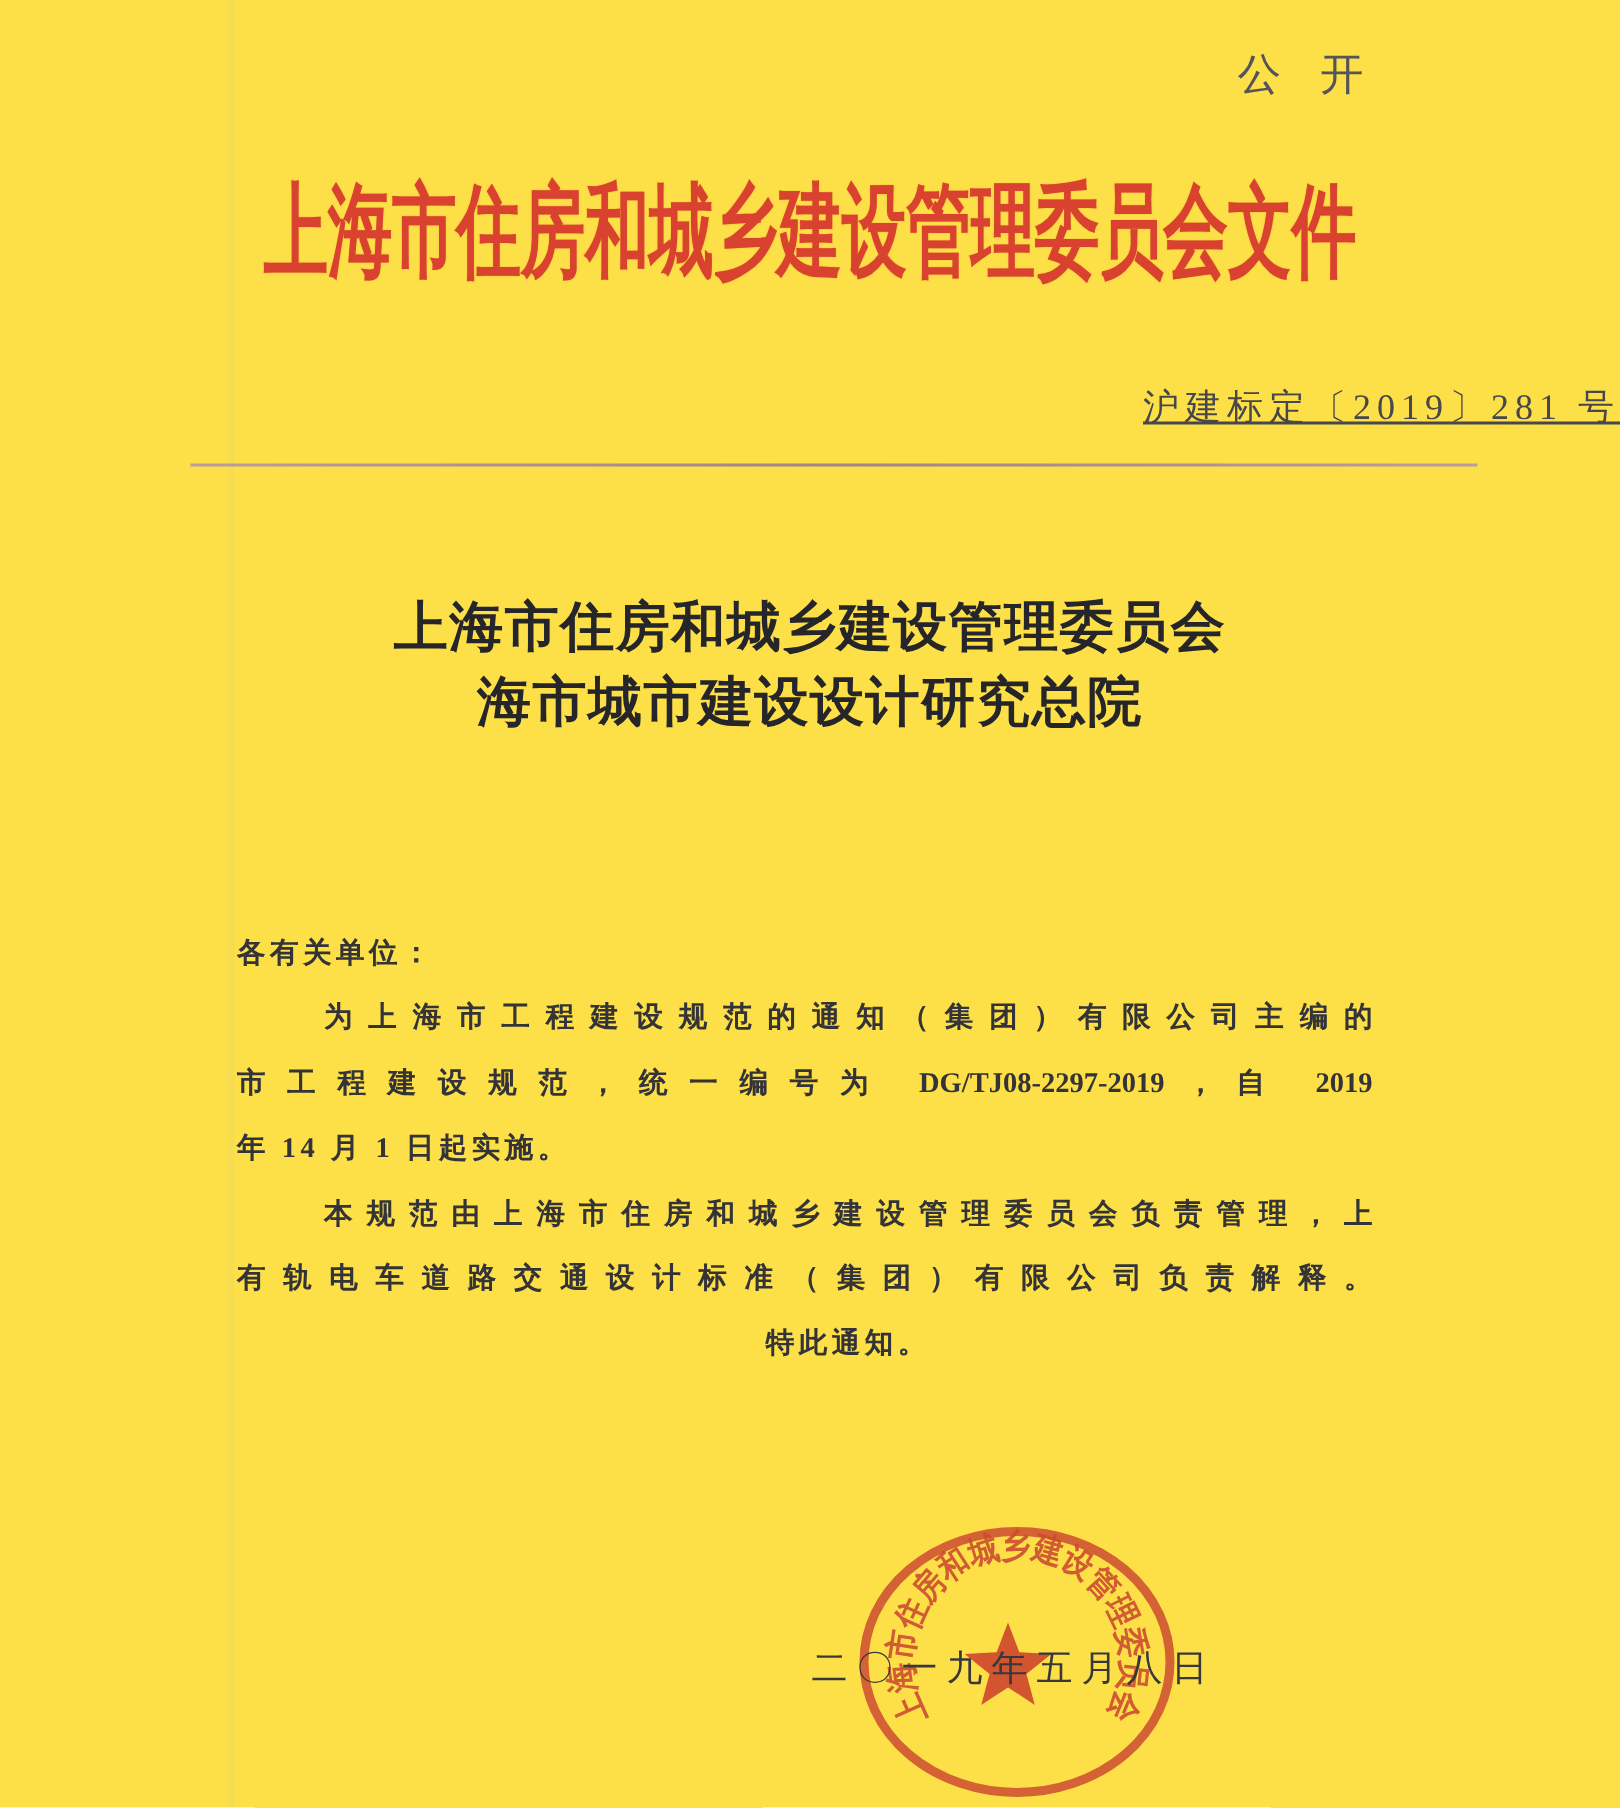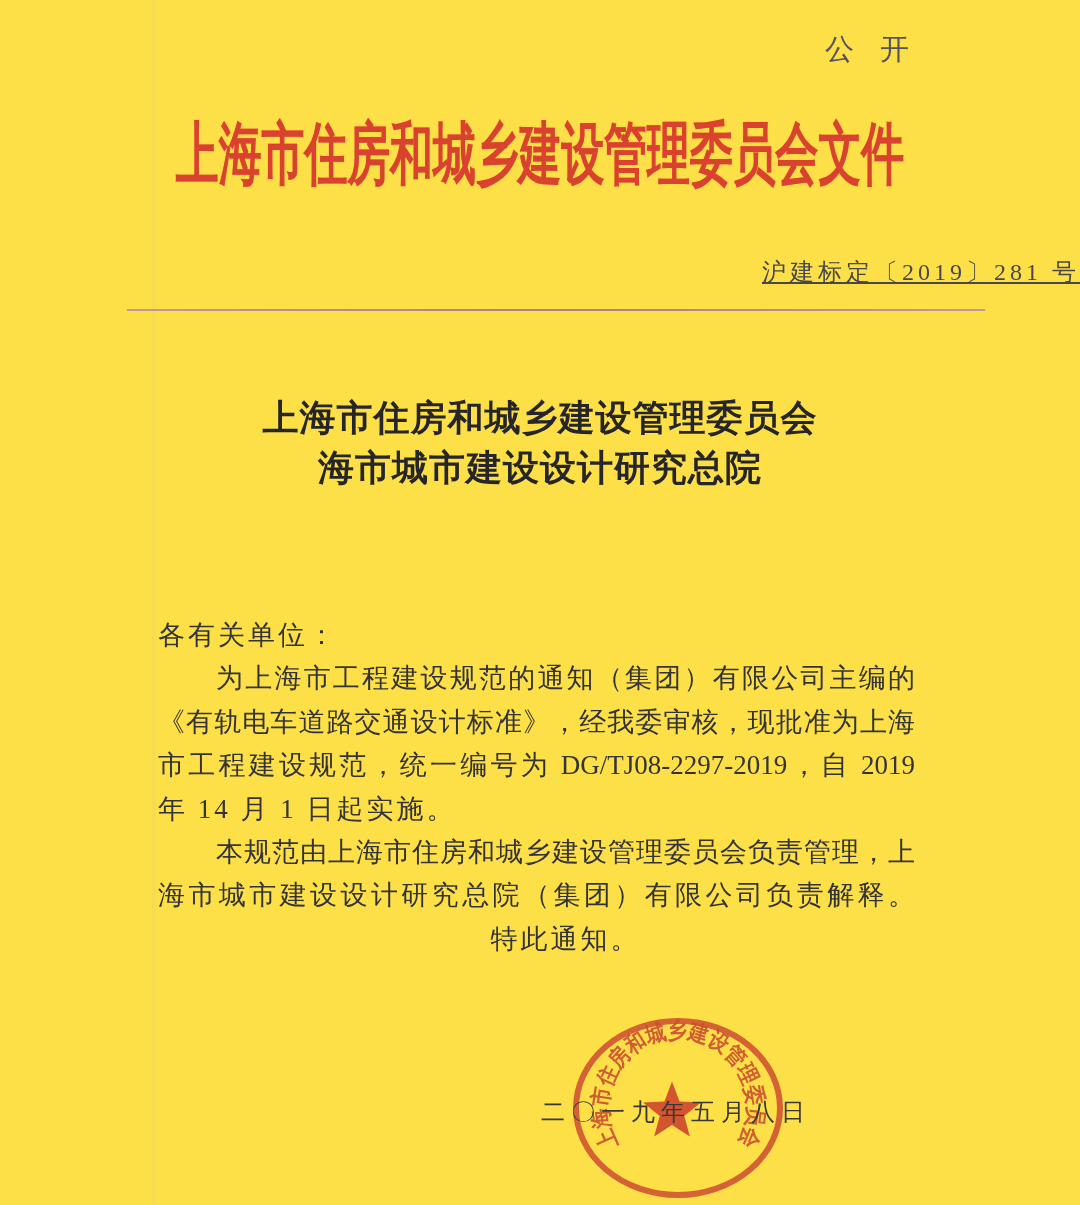--- a/index.html
+++ b/index.html
@@ -40,21 +40,21 @@
     background:linear-gradient(90deg,#bb9aa0,#a2848a 50%,#bb9aa0);
   }
   .title{
     position:absolute;top:393px;left:0;width:100%;
     text-align:center;
     font-size:36px;line-height:50px;font-weight:bold;
     letter-spacing:1px;color:#26262a;
   }
   .body-text{
     position:absolute;top:614px;left:158px;width:757px;
-    font-size:27px;line-height:43.4px;color:#333338;
+    font-size:19px;line-height:43.4px;color:#333338;font-weight:bold;
   }
   .body-text .line{letter-spacing:3px;}
   .body-text .line.fill{
     letter-spacing:0;
     text-align:justify;text-align-last:justify;
   }
   .body-text .line.indent{text-indent:58px;text-align:center;}
   .seal{
     position:absolute;left:565px;top:1012px;width:226px;height:192px;
     z-index:2;opacity:0.92;
@@ -81,25 +81,24 @@
   <div class="divider"></div>
 
   <div class="title">
     <div>上海市住房和城乡建设管理委员会</div>
     <div>海市城市建设设计研究总院</div>
   </div>
 
   <div class="body-text">
     <div class="line">各有关单位：</div>
     <div class="line indent fill">为上海市工程建设规范的通知（集团）有限公司主编的</div>
-    <div class="line fill">《有轨电车道路交通设计标准》，经我委审核，现批准为上海</div>
     <div class="line fill">市工程建设规范，统一编号为 DG/TJ08-2297-2019，自 2019</div>
     <div class="line">年 14 月 1 日起实施。</div>
     <div class="line indent fill">本规范由上海市住房和城乡建设管理委员会负责管理，上</div>
-    <div class="line fill">海市城市建设设计研究总院（集团）有限公司负责解释。</div>
+    <div class="line fill">有轨电车道路交通设计标准（集团）有限公司负责解释。</div>
     <div class="line indent">特此通知。</div>
   </div>
 
   <svg class="seal" viewBox="-113 -96 226 192" xmlns="http://www.w3.org/2000/svg">
     <defs>
       <path id="sealArc" d="M -59.4 37.1 A 70 70 0 1 1 59.4 37.1" fill="none"></path>
     </defs>
     <ellipse cx="0" cy="0" rx="102" ry="87" fill="none" stroke="#c8402f" stroke-width="6" stroke-opacity="0.85"></ellipse>
     <text font-size="22.5" fill="#c8402f" fill-opacity="0.9" font-family="Liberation Serif, DejaVu Serif, serif" font-weight="bold">
       <textPath href="#sealArc" startOffset="0" textLength="296" lengthAdjust="spacingAndGlyphs">上海市住房和城乡建设管理委员会</textPath>

